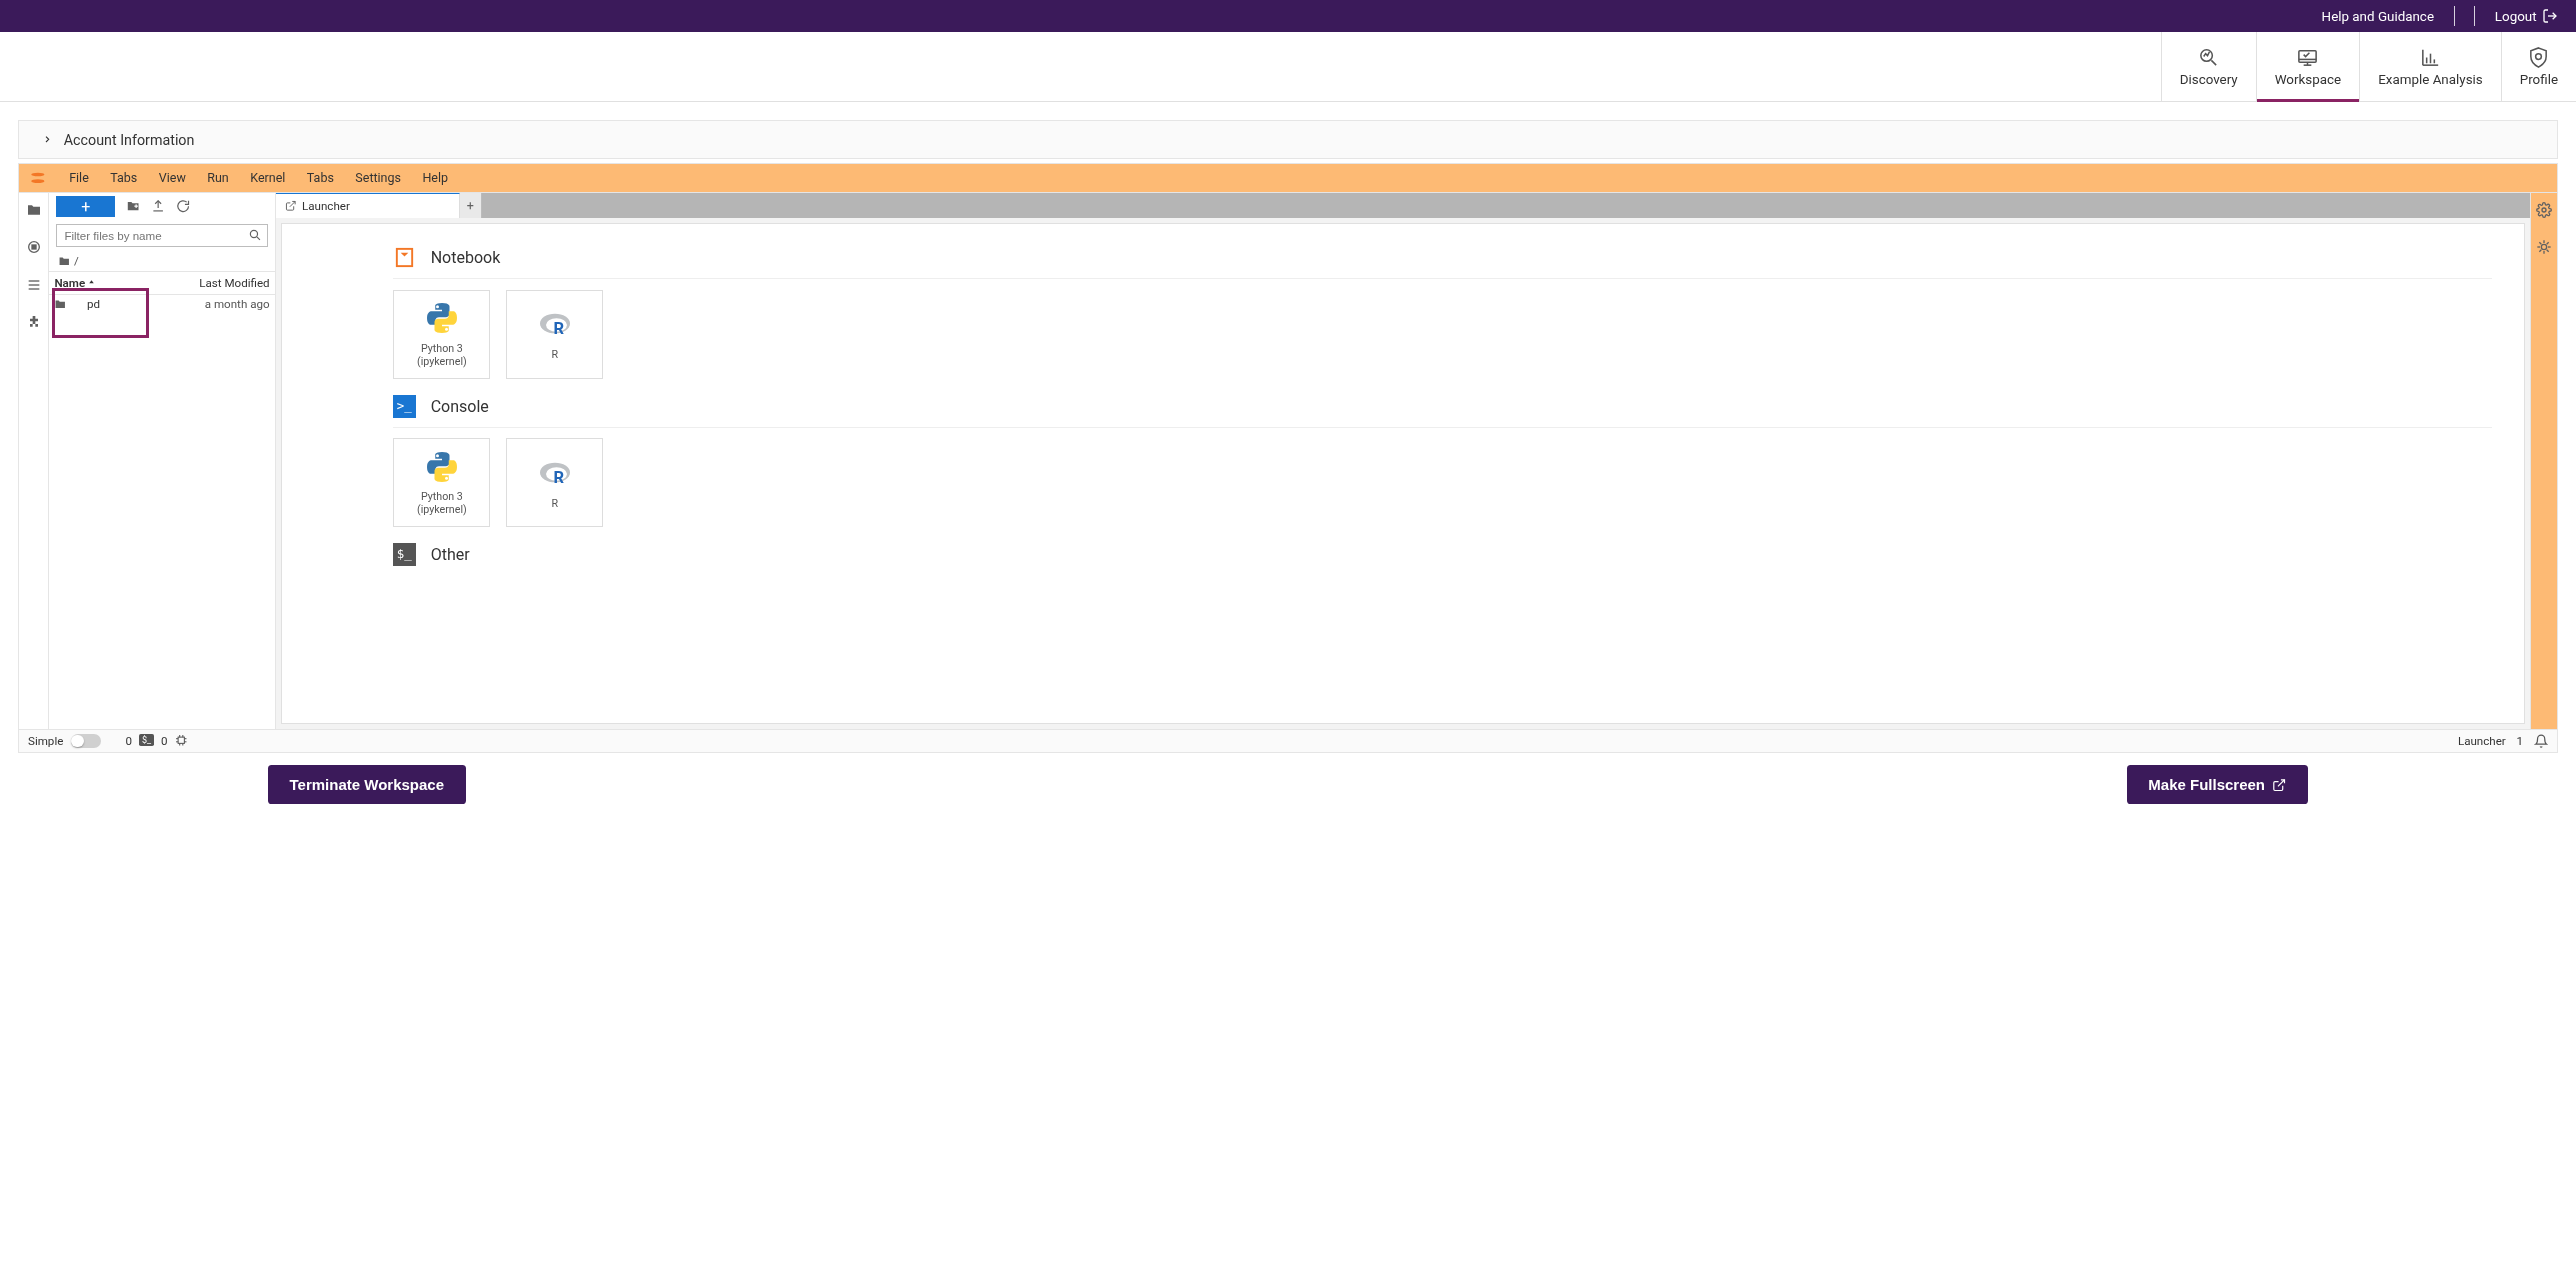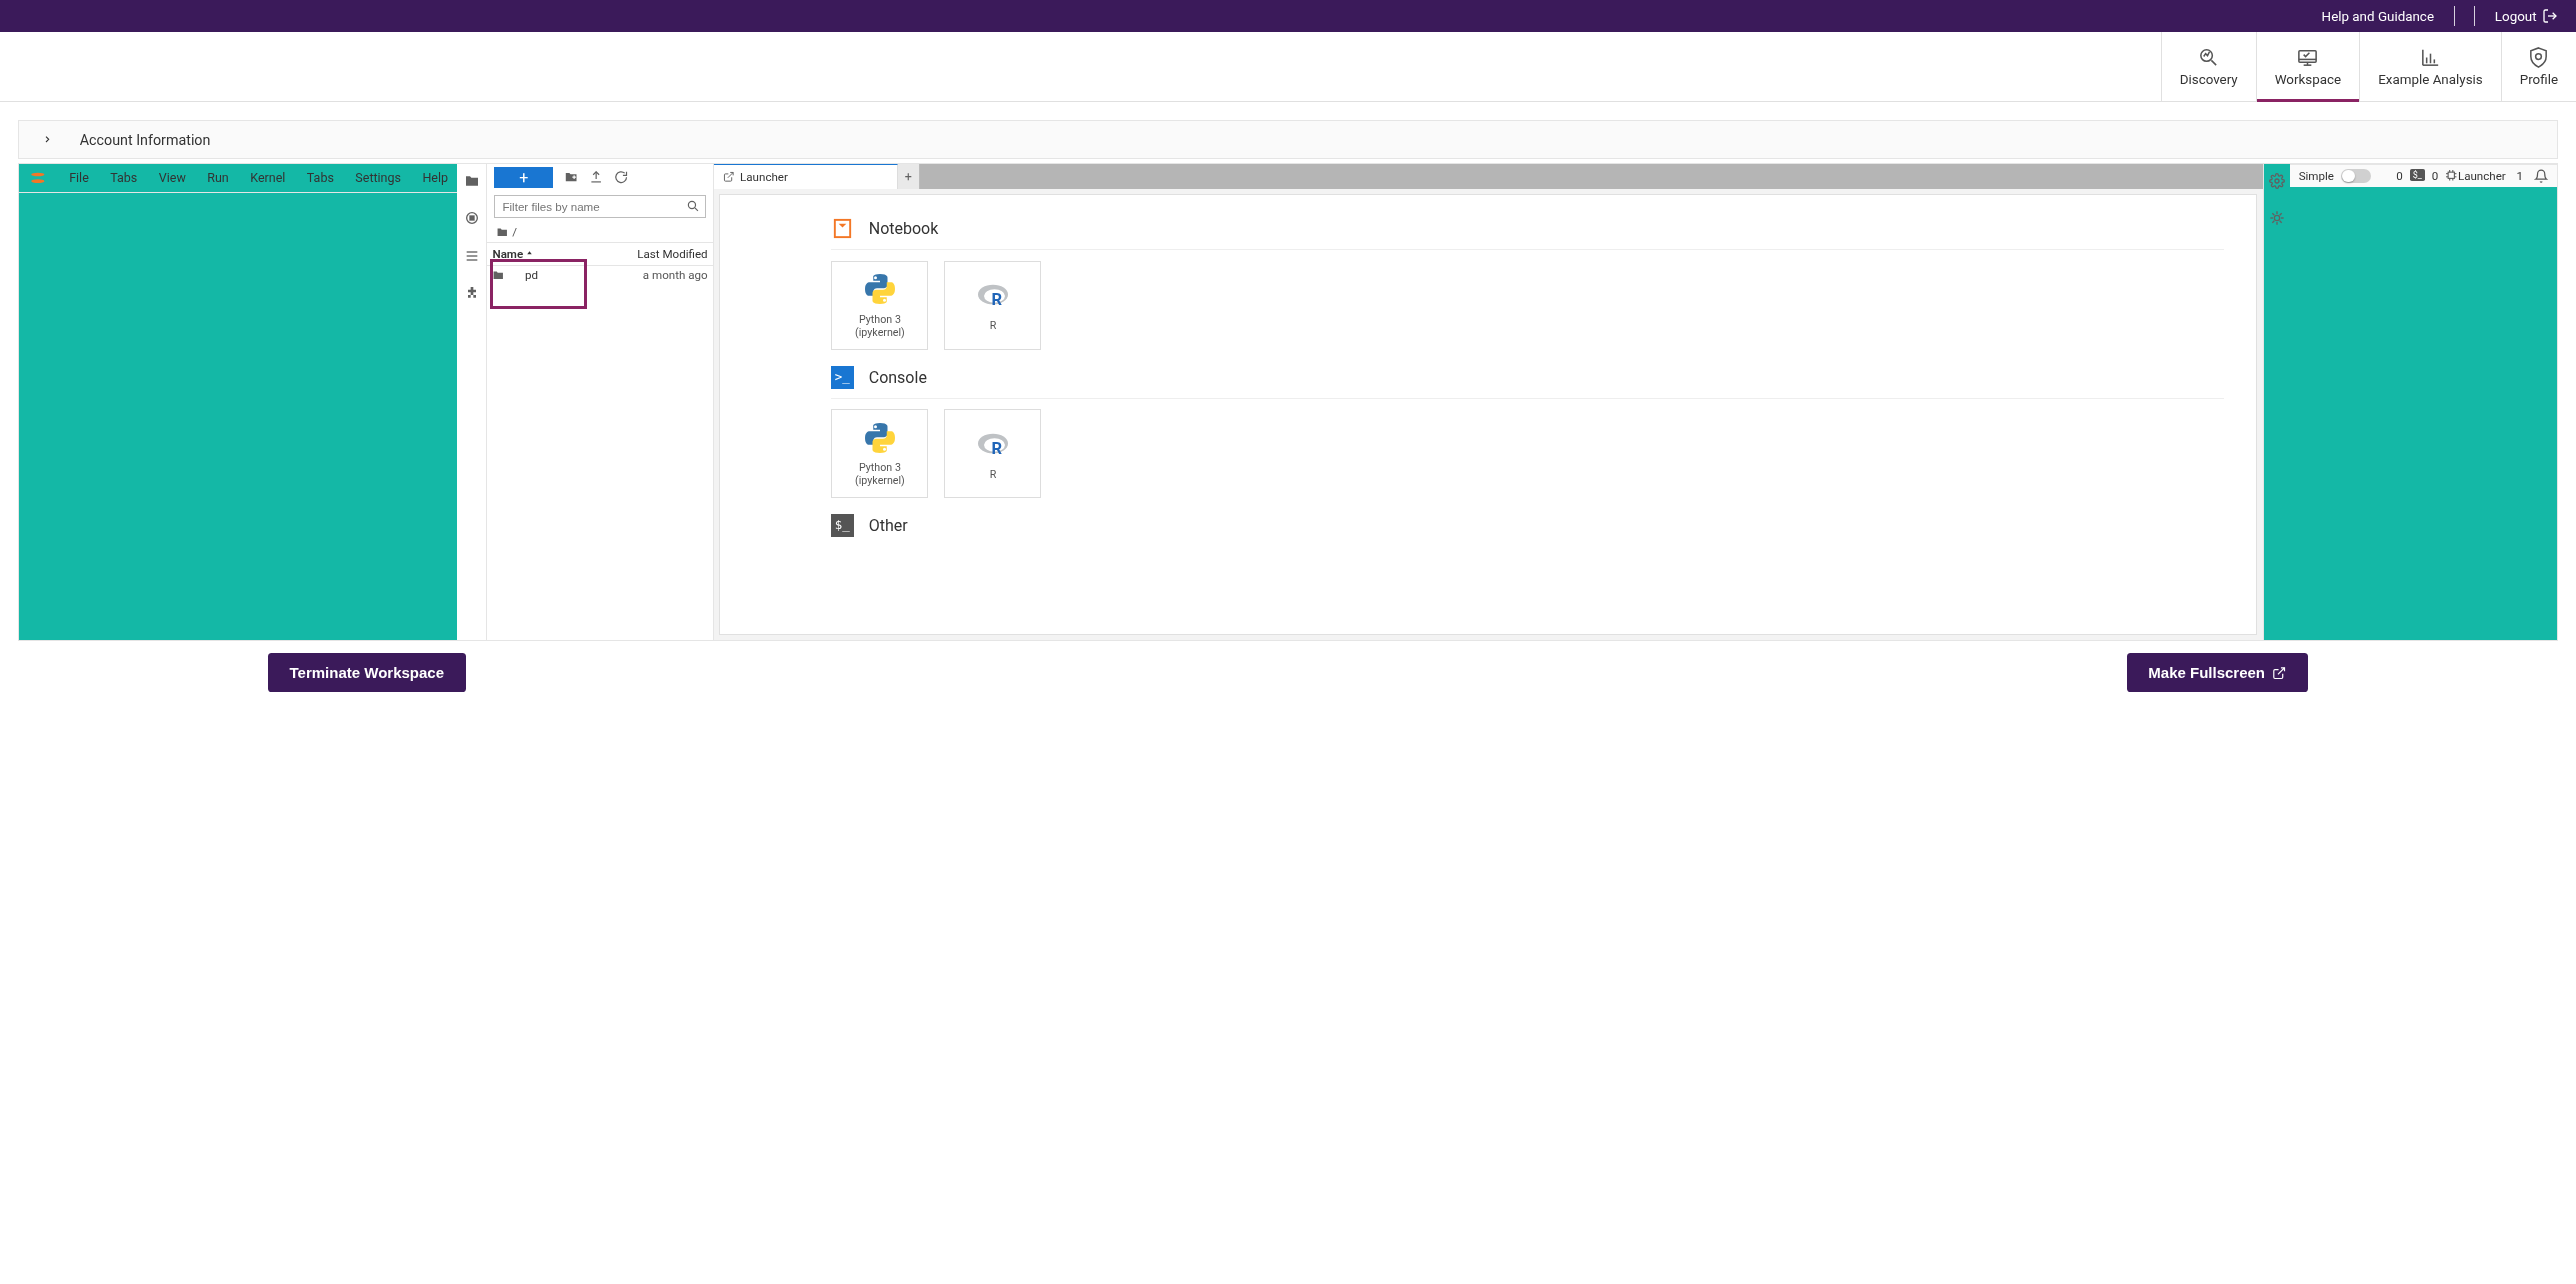--- a/index.html
+++ b/index.html
@@ -18,25 +18,25 @@
 .logo-heal { font-size:19.7px; color:#6b1e6b; letter-spacing:0.4px; }
 .logo-init { font-size:9.8px; color:#333; letter-spacing:0.4px; }
 .logo-sep { width:0.9px; height:43px; background:#e0e0e0; margin:0 10.7px; }
 .platform-title { font-size:19.7px; color:#555; font-weight:600; }
 .nav-spacer { flex: 1; }
 .nav-item { display: flex; flex-direction: column; align-items: center; justify-content: center; padding: 12px 18px; gap: 3.6px; border-left: 0.9px solid #e0e0e0; height: 100%; cursor: pointer; font-size: 13.4px; color: #333; position: relative; }
 .nav-item svg { width: 23px; height: 23px; }
 .nav-item.active::after { content:''; position:absolute; bottom:-0.9px; left:0; right:0; height:2.7px; background:#8a2363; }
 
 
-.account-bar { display: flex; align-items: center; gap: 27px; padding: 10.7px 23px; background: #fafafa; border: 0.9px solid #e5e5e5; margin: 18px 18px 3.6px 18px; font-size: 14.3px; }
+.account-bar { display: flex; align-items: center; gap: 11px; padding: 10.7px 23px; background: #fafafa; border: 0.9px solid #e5e5e5; margin: 18px 18px 3.6px 18px; font-size: 14.3px; }
 .chevron { display:inline-block; }
 
 
-.jp-wrap { display:flex; height: 478px; border: 0.9px solid #e5e5e5; margin: 3.6px 18px 0 18px; background:#14b8a6; }
+.jp-wrap { display:flex; flex-direction: column; height: 590px; border: 0.9px solid #e5e5e5; margin: 3.6px 18px 0 18px; background:#fdba74; }
 .jp-menubar { display:flex; align-items:center; height:29px; padding: 0 3.6px; gap: 10.7px; border-bottom:0.9px solid #e5e5e5; font-size:12.5px; }
 .jp-jupiter-icon { width:19.7px; height:19.7px; margin:0 5.4px; }
 .jp-menu-item { padding: 3.6px 5.4px; cursor:pointer; color:#333; }
 
 .jp-body { display:flex; flex:1; overflow:hidden; }
 
 
 .jp-activitybar { width: 30px; background:#fff; border-right:0.9px solid #e5e5e5; display:flex; flex-direction:column; align-items:center; padding-top:9px; gap:21.5px; }
 .jp-activitybar .act-icon { width:16px; height:16px; color:#616161; cursor:pointer; }
 

